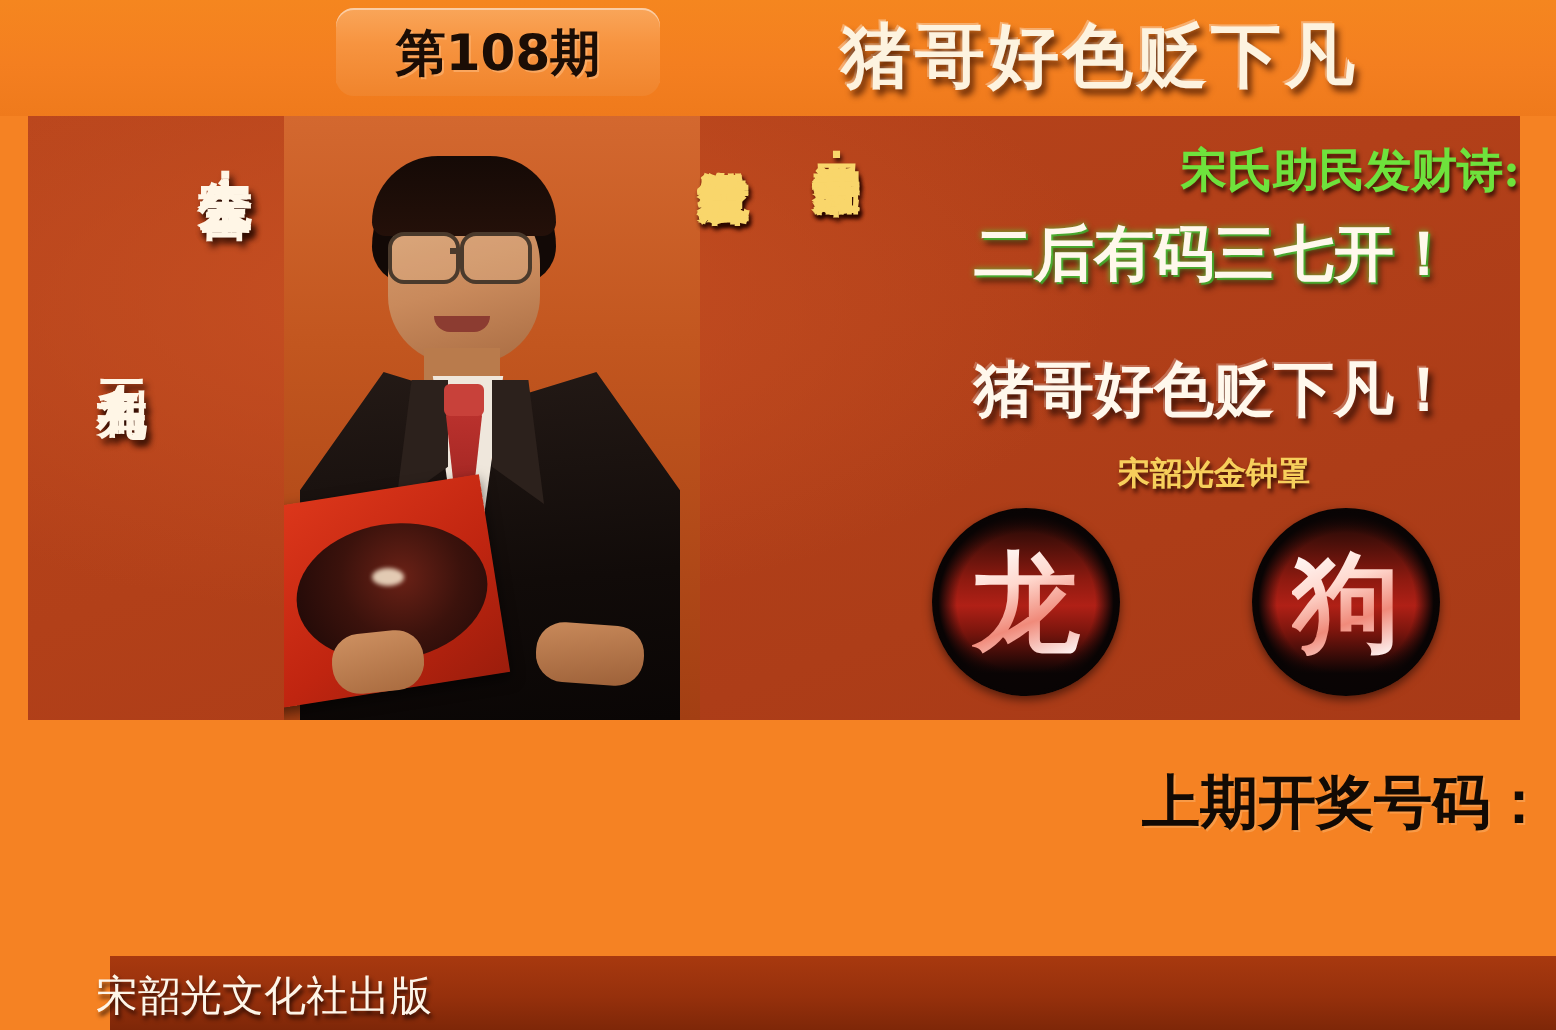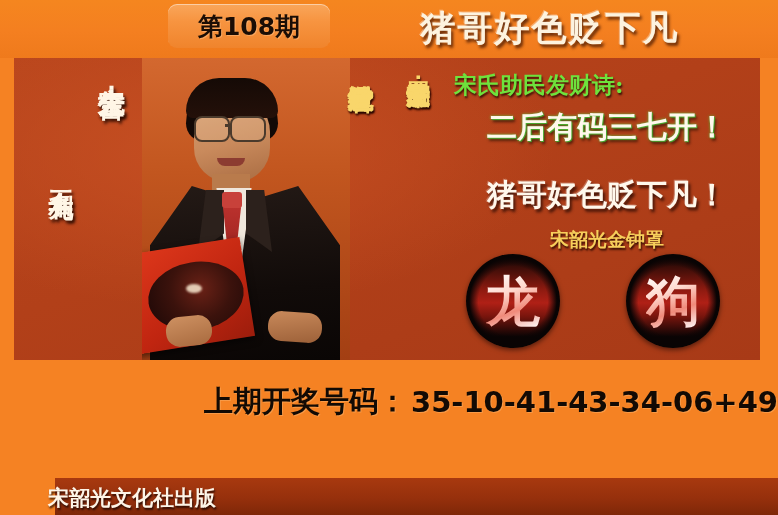--- a/index.html
+++ b/index.html
@@ -177,21 +177,21 @@
     left:126px;top:254px;width:54px;height:30px;border-radius:14px;
     background:linear-gradient(170deg,#c98a5b 0%,#9c6038 100%);
     transform:rotate(4deg);
   }
 
   
   #right-col{
     position:absolute;left:440px;top:0;width:306px;height:302px;
   }
   #poem-header{
-    position:absolute;left:0;top:12px;width:306px;text-align:left;
+    position:absolute;left:0;top:12px;width:306px;text-align:right;
     font-family:"DejaVu Serif","Liberation Serif",serif;
     font-size:23px;font-weight:bold;
     color:#6ee23c;
     text-shadow:1px 2px 2px rgba(30,6,0,.8);
     white-space:nowrap;
   }
   .poem-line{
     position:absolute;left:0;width:306px;text-align:center;
     font-family:"DejaVu Serif","Liberation Serif",serif;
     font-size:30px;font-weight:bold;
@@ -202,21 +202,21 @@
     top:49px;
     text-shadow:0 0 3px #5cc43a, 1px 1px 0 #3f9427, 2px 3px 3px rgba(30,6,0,.7);
   }
   #poem-line-2{
     top:117px;
     text-shadow:2px 3px 3px rgba(30,6,0,.75), -1px -1px 0 rgba(255,255,255,.25);
   }
   #gold-bell-label{
     position:absolute;left:0;top:169px;width:306px;text-align:center;
     font-family:"DejaVu Serif","Liberation Serif",serif;
-    font-size:19px;font-weight:bold;
+    font-size:16px;font-weight:bold;
     color:#f7cf5b;
     text-shadow:1px 2px 2px rgba(35,6,0,.85);
     white-space:nowrap;
   }
   .zodiac{
     position:absolute;top:196px;width:94px;height:94px;border-radius:50%;
     background:
       radial-gradient(circle at 50% 50%, rgba(0,0,0,0) 52%, #090404 66%, #050202 100%),
       linear-gradient(180deg,#0a0404 0%,#3b0d08 14%,#8e1a10 38%,#b02016 52%,#7a150d 66%,#0a0404 88%);
     box-shadow:0 2px 5px rgba(0,0,0,.5);
@@ -247,21 +247,21 @@
   #result-label{margin-right:4px;}
 
   
   #footer-bar{
     position:absolute;left:55px;top:478px;width:723px;height:37px;
     background:linear-gradient(180deg,#a8390f 0%,#96300c 55%,#7e2708 100%);
   }
   #footer-text{
     position:absolute;left:48px;top:484px;
     font-family:"DejaVu Serif","Liberation Serif",serif;
-    font-size:21px;font-weight:bold;color:#fdf5e8;
+    font-size:21px;font-weight:normal;color:#fdf5e8;
     text-shadow:1px 2px 2px rgba(20,4,0,.8);
     white-space:nowrap;
   }
 </style>
 </head>
 <body>
 
 <div id="header">
   <div id="issue-badge">
     <span>第108期</span>
@@ -309,17 +309,16 @@
       <span>龙</span>
     </div>
     <div class="zodiac" id="zodiac-2">
       <span>狗</span>
     </div>
   </div>
 </div>
 
 <div id="result-row">
   <span id="result-label">上期开奖号码：</span>
-  <span id="result-numbers">35-10-41-43-34-06+49</span>
 </div>
 
 <div id="footer-bar"></div>
 <div id="footer-text">宋韶光文化社出版</div>
 
 </body></html>

